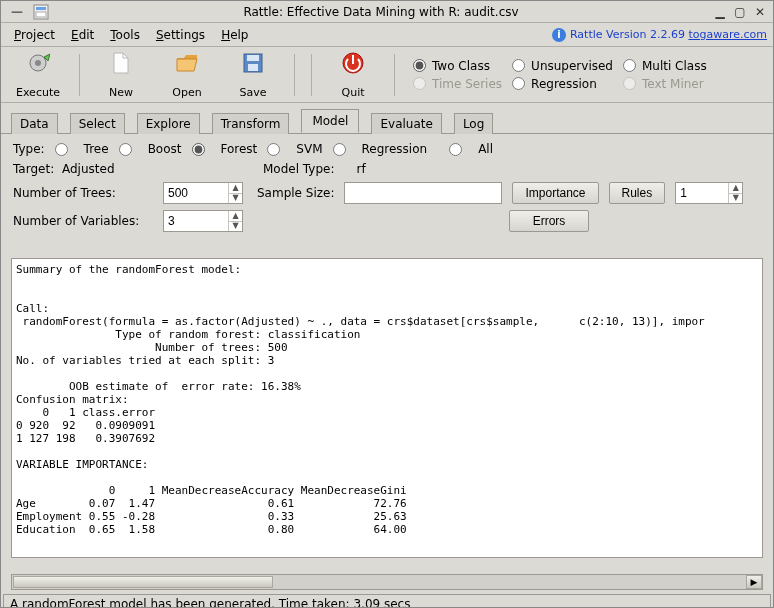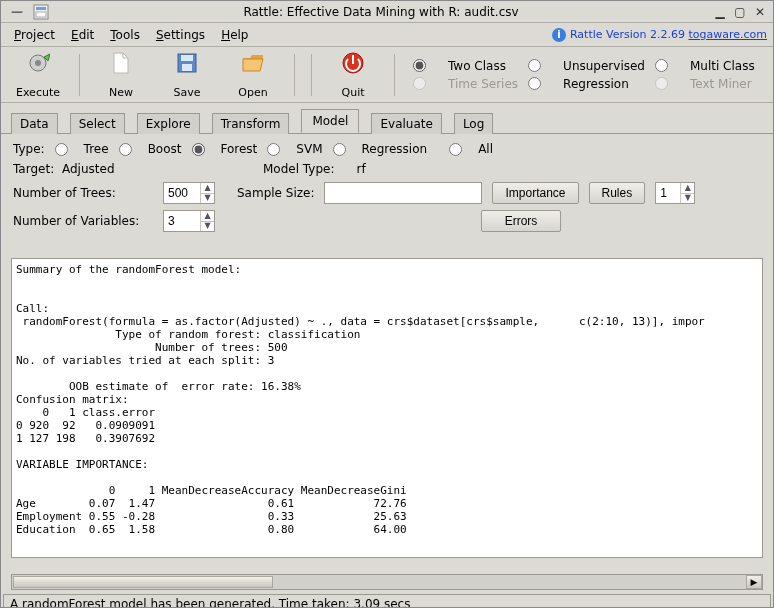--- a/index.html
+++ b/index.html
@@ -51,39 +51,39 @@
   }
   .toolbtn {
     width: 62px; height:50px;
     display:flex; flex-direction:column; align-items:center; justify-content:space-between;
     gap:2px; cursor:pointer; border:1px solid transparent; border-radius:3px;
   }
   .toolbtn .ico { width:24px; height:24px; display:flex; align-items:center; justify-content:center;}
   .toolbtn .lbl { font-size:11px; }
   .vsep { width:1px; height:42px; background:#b0aea7; margin:0 6px;}
   .radiogrid { display:grid; grid-template-columns:auto auto auto; column-gap:10px; row-gap:4px; margin-left:8px;}
-  .radiogrid label { display:flex; align-items:center; gap:20px; font-size:12px;}
+  .radiogrid label { display:flex; align-items:center; gap:4px; font-size:12px;}
   .radiogrid input[disabled] + span { color:#9a988f; }
   .tabstrip {
     display:flex; align-items:flex-end; padding: 6px 10px 0 10px; gap:12px;
     border-bottom: 1px solid #9b9992;
   }
   .tab {
     padding: 3px 8px; border:1px solid #9b9992; border-bottom:none;
     background:#d2d0cb; cursor:pointer; font-size:12px;
     position:relative; top:1px;
   }
   .tab.active { background:#dcdad5; padding:4px 10px; top:0; border-bottom:1px solid #dcdad5; z-index:2;}
   .panel { padding: 8px 12px 4px 12px; }
   .row { display:flex; align-items:center; gap:10px; margin-bottom:6px;}
   .row label { font-size:12px;}
   .radio-inline { display:flex; align-items:center; gap:14px;}
   .field-label { min-width: 140px; }
   .spin {
-    display:inline-flex; align-items:stretch; border:1px solid #9b9992; background:#fff; height:22px;
+    display:inline-flex; align-items:stretch; border:1px solid #9b9992; background:#fff; height:22px;gap:28px;
   }
   .spin input { border:none; width:36px; padding:0 4px; font-size:12px; outline:none; background:#fff;}
   .spin .arrows { width:14px; border-left:1px solid #c7c5be; display:flex; flex-direction:column;}
   .spin .arrows div { flex:1; font-size:8px; display:flex; align-items:center; justify-content:center; color:#555; cursor:pointer; line-height:1;}
   .spin .arrows div:first-child { border-bottom:1px solid #c7c5be;}
   .txtinput { border:1px solid #9b9992; background:#fff; height:22px; padding:0 4px; font-size:12px;}
   .btn {
     border:1px solid #9b9992; background:linear-gradient(#efeee9,#d7d5cf);
     padding: 3px 12px; cursor:pointer; font-size:12px; border-radius:2px;
   }
@@ -150,35 +150,35 @@
         <svg viewBox="0 0 24 24">
           <path d="M5 2h9l5 5v15H5z" fill="#fdfdfd" stroke="#b8b8b8"></path>
           <path d="M14 2v5h5" fill="none" stroke="#b8b8b8"></path>
         </svg>
       </span>
     <span class="lbl">New</span>
   </div>
   <div class="toolbtn">
     <span class="ico">
         <svg viewBox="0 0 24 24">
+          <path d="M2 7h7l2-3h11v4H2z" fill="#e6a23c"></path>
+          <path d="M2 8h20l-3 12H2z" fill="#f5c574" stroke="#c9862a"></path>
+        </svg>
+      </span>
+    <span class="lbl">Open</span>
+  </div>
+  <div class="toolbtn">
+    <span class="ico">
+        <svg viewBox="0 0 24 24">
           <rect x="3" y="3" width="18" height="18" fill="#5b8ac6" stroke="#3a5f93"></rect>
           <rect x="6" y="4" width="12" height="6" fill="#dce7f5"></rect>
           <rect x="7" y="13" width="10" height="7" fill="#dce7f5"></rect>
         </svg>
       </span>
     <span class="lbl">Save</span>
-  </div>
-  <div class="toolbtn">
-    <span class="ico">
-        <svg viewBox="0 0 24 24">
-          <path d="M2 7h7l2-3h11v4H2z" fill="#e6a23c"></path>
-          <path d="M2 8h20l-3 12H2z" fill="#f5c574" stroke="#c9862a"></path>
-        </svg>
-      </span>
-    <span class="lbl">Open</span>
   </div>
   <div class="vsep"></div>
   <div class="vsep"></div>
   <div class="toolbtn">
     <span class="ico">
         <svg viewBox="0 0 24 24">
           <circle cx="12" cy="12" r="10" fill="#d9321f" stroke="#a11"></circle>
           <rect x="11" y="4" width="2" height="9" fill="#fff"></rect>
           <path d="M7 8a7 7 0 1 0 10 0" fill="none" stroke="#fff" stroke-width="2"></path>
         </svg>
@@ -262,21 +262,21 @@
   </div>
   <div class="row">
     <label class="field-label">Number of Trees:</label>
     <span class="spin">
       <input value="500" style="">
       <span class="arrows">
           <div>▲</div>
           <div>▼</div>
         </span>
     </span>
-    <label style="margin-left:12px">Sample Size:</label>
+    <label style="margin-left:4px">Sample Size:</label>
     <input class="txtinput" style="width: 158px;" value="">
     <button class="btn">Importance</button>
     <button class="btn">Rules</button>
     <span class="spin">
       <input style="width: 24px;" value="1">
       <span class="arrows">
           <div>▲</div>
           <div>▼</div>
         </span>
     </span>

